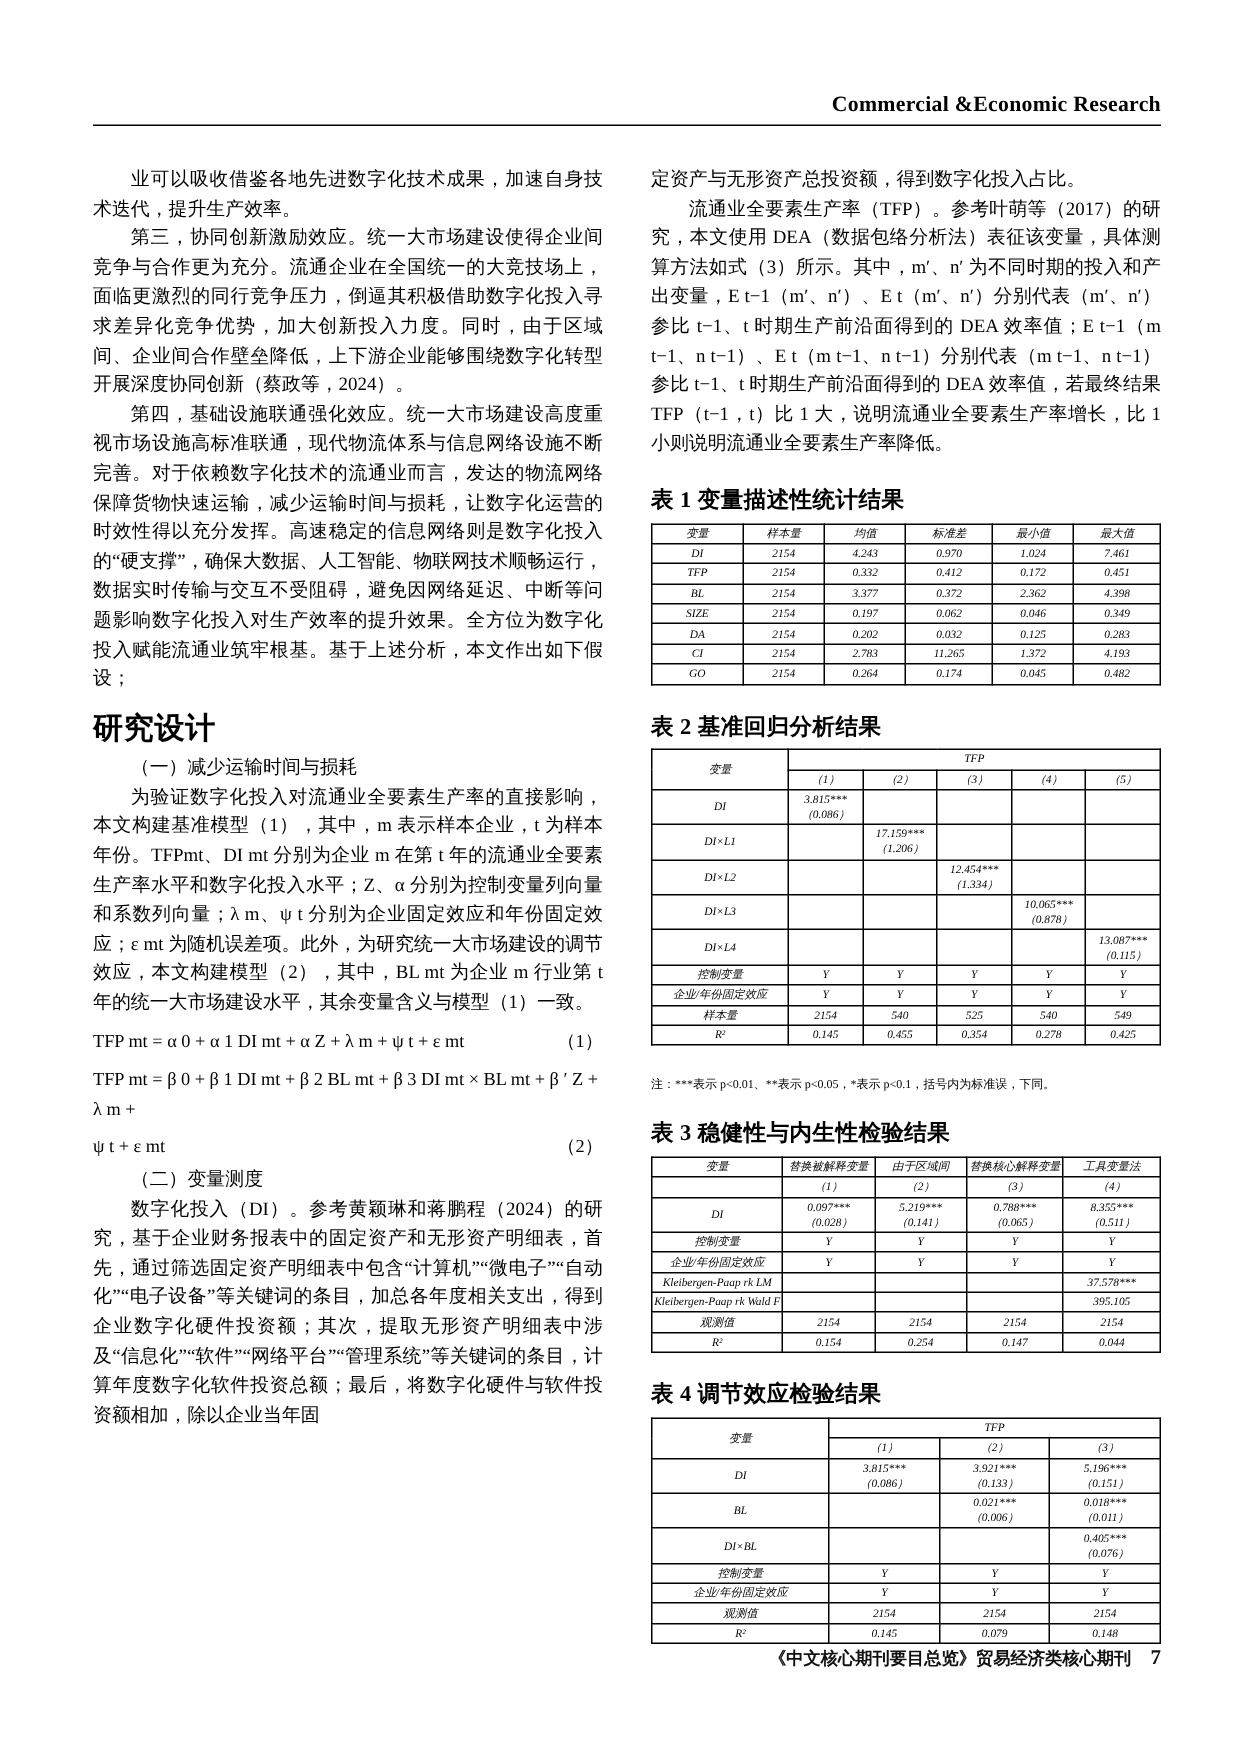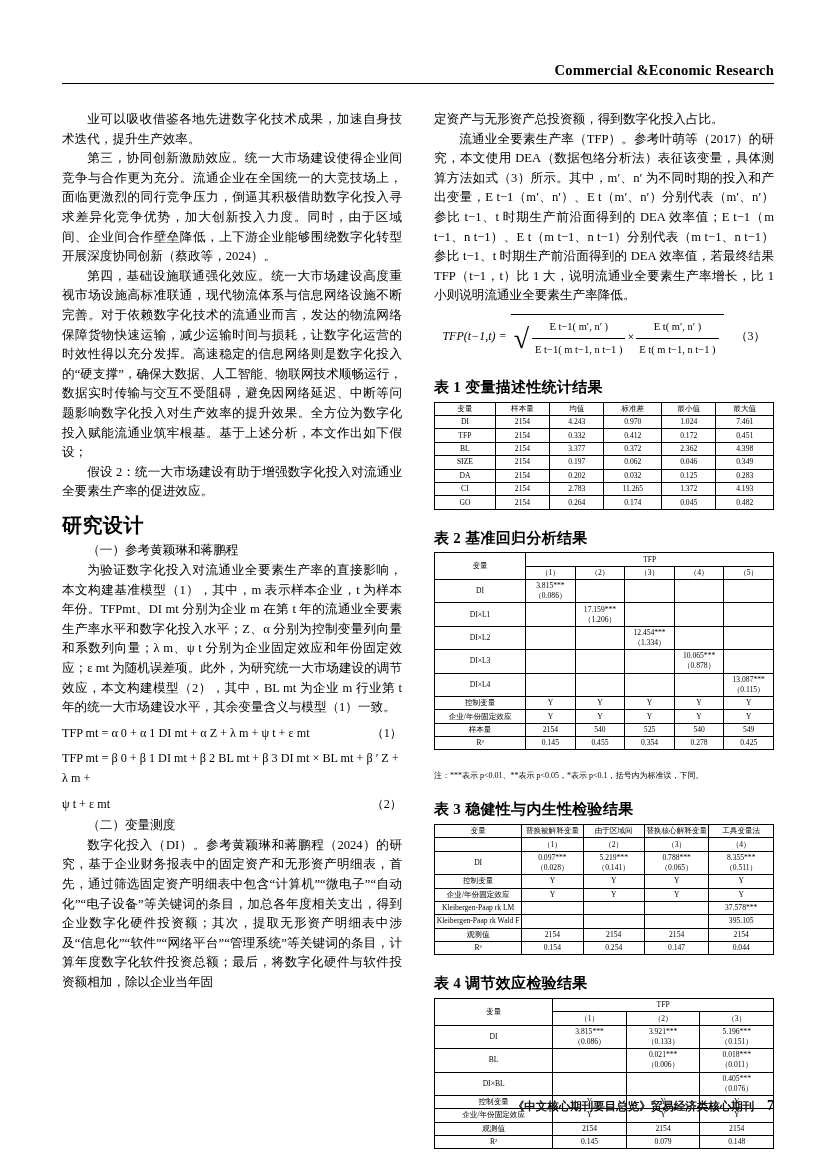--- a/index.html
+++ b/index.html
@@ -113,20 +113,21 @@
     margin:19px 0 4px 0;
     text-indent:0;
     letter-spacing:.3px;
   }
   table{
     border-collapse:collapse;
     width:100%;
     font-size:7.6px;
     font-family:"Liberation Serif", serif;
     table-layout:fixed;
+    font-style:italic;
   }
   table td,table th{
     border:0.6px solid #000;
     text-align:center;
     padding:1.2px 1px;
     line-height:10px;
     font-weight:normal;
     word-break:break-all;
   }
   table th{font-weight:normal;}
@@ -157,24 +158,23 @@
 
   <div class="header">
     <div class="htitle">Commercial &amp;Economic Research</div>
     <div class="hrule"></div>
   </div>
 
   <div class="col left">
     <p>业可以吸收借鉴各地先进数字化技术成果，加速自身技术迭代，提升生产效率。</p>
     <p>第三，协同创新激励效应。统一大市场建设使得企业间竞争与合作更为充分。流通企业在全国统一的大竞技场上，面临更激烈的同行竞争压力，倒逼其积极借助数字化投入寻求差异化竞争优势，加大创新投入力度。同时，由于区域间、企业间合作壁垒降低，上下游企业能够围绕数字化转型开展深度协同创新（蔡政等，2024）。</p>
     <p>第四，基础设施联通强化效应。统一大市场建设高度重视市场设施高标准联通，现代物流体系与信息网络设施不断完善。对于依赖数字化技术的流通业而言，发达的物流网络保障货物快速运输，减少运输时间与损耗，让数字化运营的时效性得以充分发挥。高速稳定的信息网络则是数字化投入的“硬支撑”，确保大数据、人工智能、物联网技术顺畅运行，数据实时传输与交互不受阻碍，避免因网络延迟、中断等问题影响数字化投入对生产效率的提升效果。全方位为数字化投入赋能流通业筑牢根基。基于上述分析，本文作出如下假设；</p>
-    <p>假设 2：统一大市场建设有助于增强数字化投入对流通业全要素生产率的促进效应。</p>
 
     <div class="sec-title">研究设计</div>
-    <p class="sub-title">（一）参考黄颖琳和蒋鹏程</p>
+    <p class="sub-title">（一）减少运输时间与损耗</p>
 
     <p><span>为验证数字化投入对流通业全要素生产率的直接影响，本文构建基准模型（1），其中，m 表示样本企业，t 为样本年份。TFP</span><span>mt、DI mt 分别为企业 m 在第 t 年的流通业全要素生产率水平和数字化投入水平；Z、α 分别为控制变量列向量和系数列向量；λ m、ψ t 分别为企业固定效应和年份固定效应；ε mt 为随机误差项。此外，为研究统一大市场建设的调节效应，本文构建模型（2），其中，BL mt 为企业 m 行业第 t 年的统一大市场建设水平，其余变量含义与模型（1）一致。</span></p>
 
     <p class="formula">
       <span class="num">（1）</span>
       <span>TFP mt = α 0 + α 1 DI mt + α Z + λ m + ψ t + ε mt</span>
     </p>
     <p class="formula">
       <span>TFP mt = β 0 + β 1 DI mt + β 2 BL mt + β 3 DI mt × BL mt + β ′ Z + λ m +</span>
     </p>
@@ -184,36 +184,20 @@
     </p>
 
     <p class="sub-title">（二）变量测度</p>
     <p>数字化投入（DI）。参考黄颖琳和蒋鹏程（2024）的研究，基于企业财务报表中的固定资产和无形资产明细表，首先，通过筛选固定资产明细表中包含“计算机”“微电子”“自动化”“电子设备”等关键词的条目，加总各年度相关支出，得到企业数字化硬件投资额；其次，提取无形资产明细表中涉及“信息化”“软件”“网络平台”“管理系统”等关键词的条目，计算年度数字化软件投资总额；最后，将数字化硬件与软件投资额相加，除以企业当年固</p>
   </div>
 
   <div class="col right">
     <p class="noindent">定资产与无形资产总投资额，得到数字化投入占比。</p>
     <p>流通业全要素生产率（TFP）。参考叶萌等（2017）的研究，本文使用 DEA（数据包络分析法）表征该变量，具体测算方法如式（3）所示。其中，m′、n′ 为不同时期的投入和产出变量，E t−1（m′、n′）、E t（m′、n′）分别代表（m′、n′）参比 t−1、t 时期生产前沿面得到的 DEA 效率值；E t−1（m t−1、n t−1）、E t（m t−1、n t−1）分别代表（m t−1、n t−1）参比 t−1、t 时期生产前沿面得到的 DEA 效率值，若最终结果 TFP（t−1，t）比 1 大，说明流通业全要素生产率增长，比 1 小则说明流通业全要素生产率降低。</p>
 
-    <div class="eq3">
-      <span class="lhs">TFP(t−1,t) =</span>
-      <span class="radical">
-        <span class="radsign">√</span>
-        <span class="frac">
-          <span class="top">E t−1( m′, n′ )</span>
-          <span class="bot">E t−1( m t−1, n t−1 )</span>
-        </span>
-        <span>×</span>
-        <span class="frac">
-          <span class="top">E t( m′, n′ )</span>
-          <span class="bot">E t( m t−1, n t−1 )</span>
-        </span>
-      </span>
-      <span class="eqnum">（3）</span>
-    </div>
 
     <div class="tbl-cap">表 1 变量描述性统计结果</div>
     <table>
       <thead>
           <tr id="t1head">
             <th style="width:18%">变量</th>
             <th style="width:16%">样本量</th>
             <th style="width:16%">均值</th>
             <th style="width:17%">标准差</th>
             <th style="width:16%">最小值</th>

